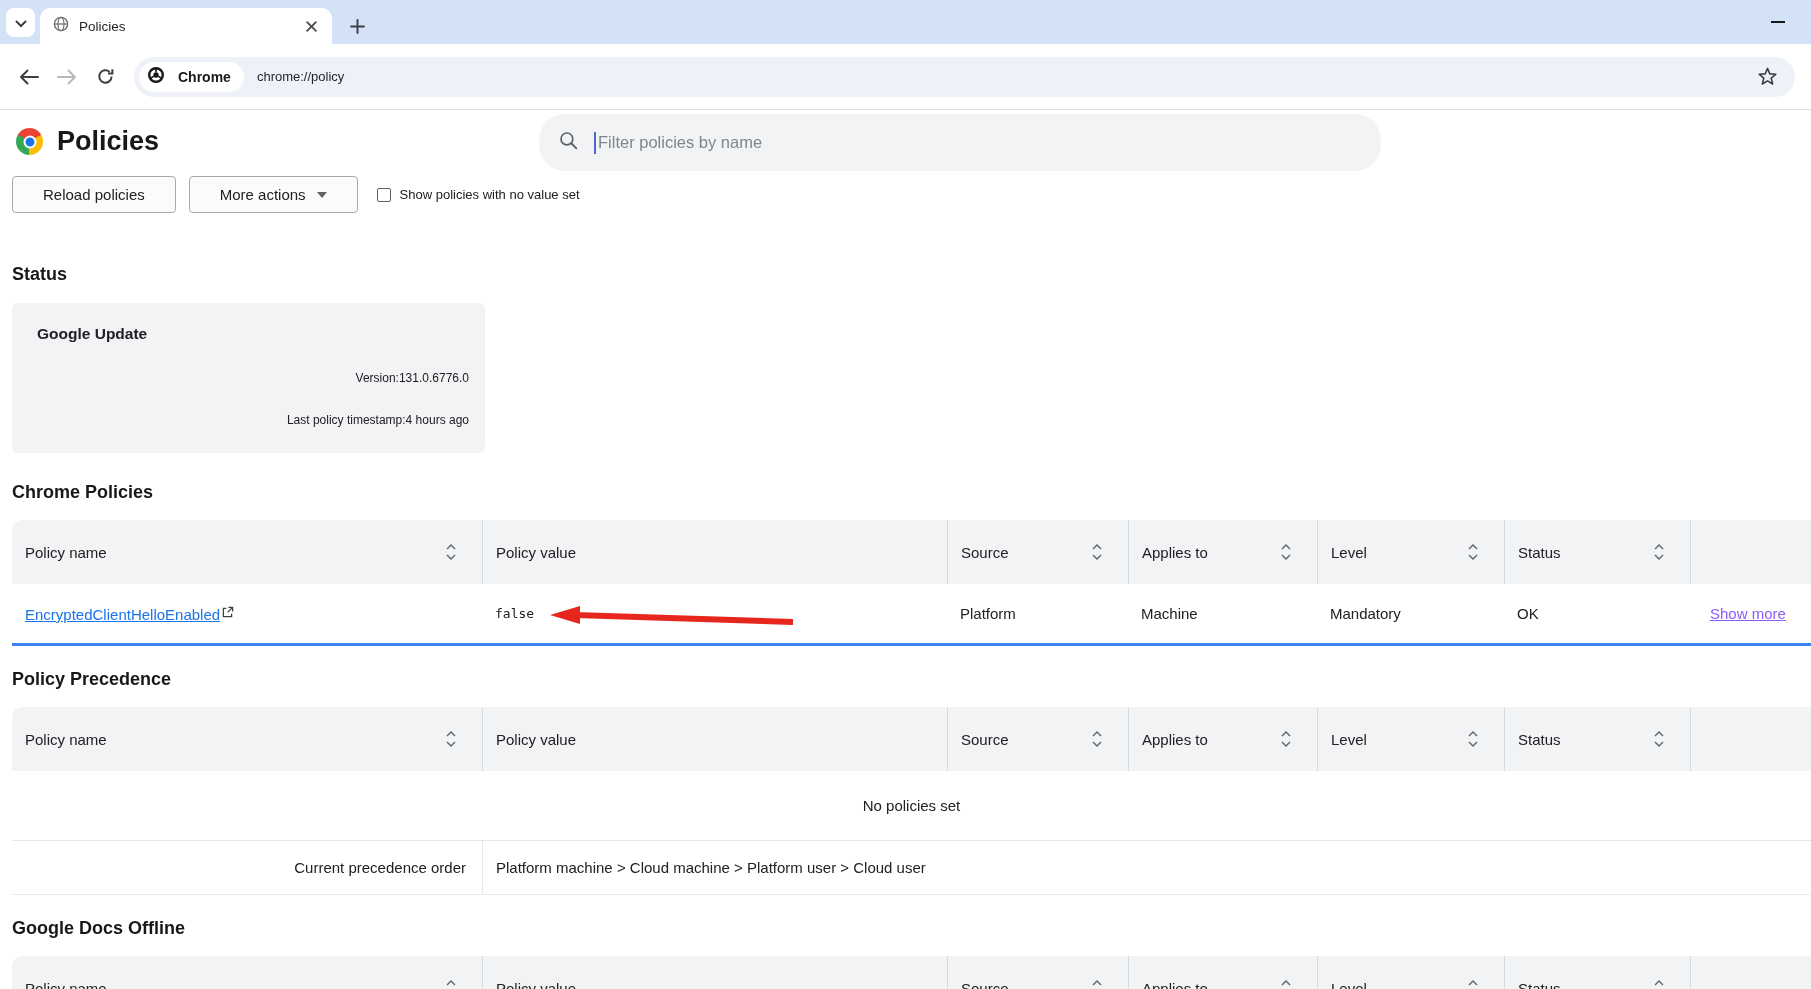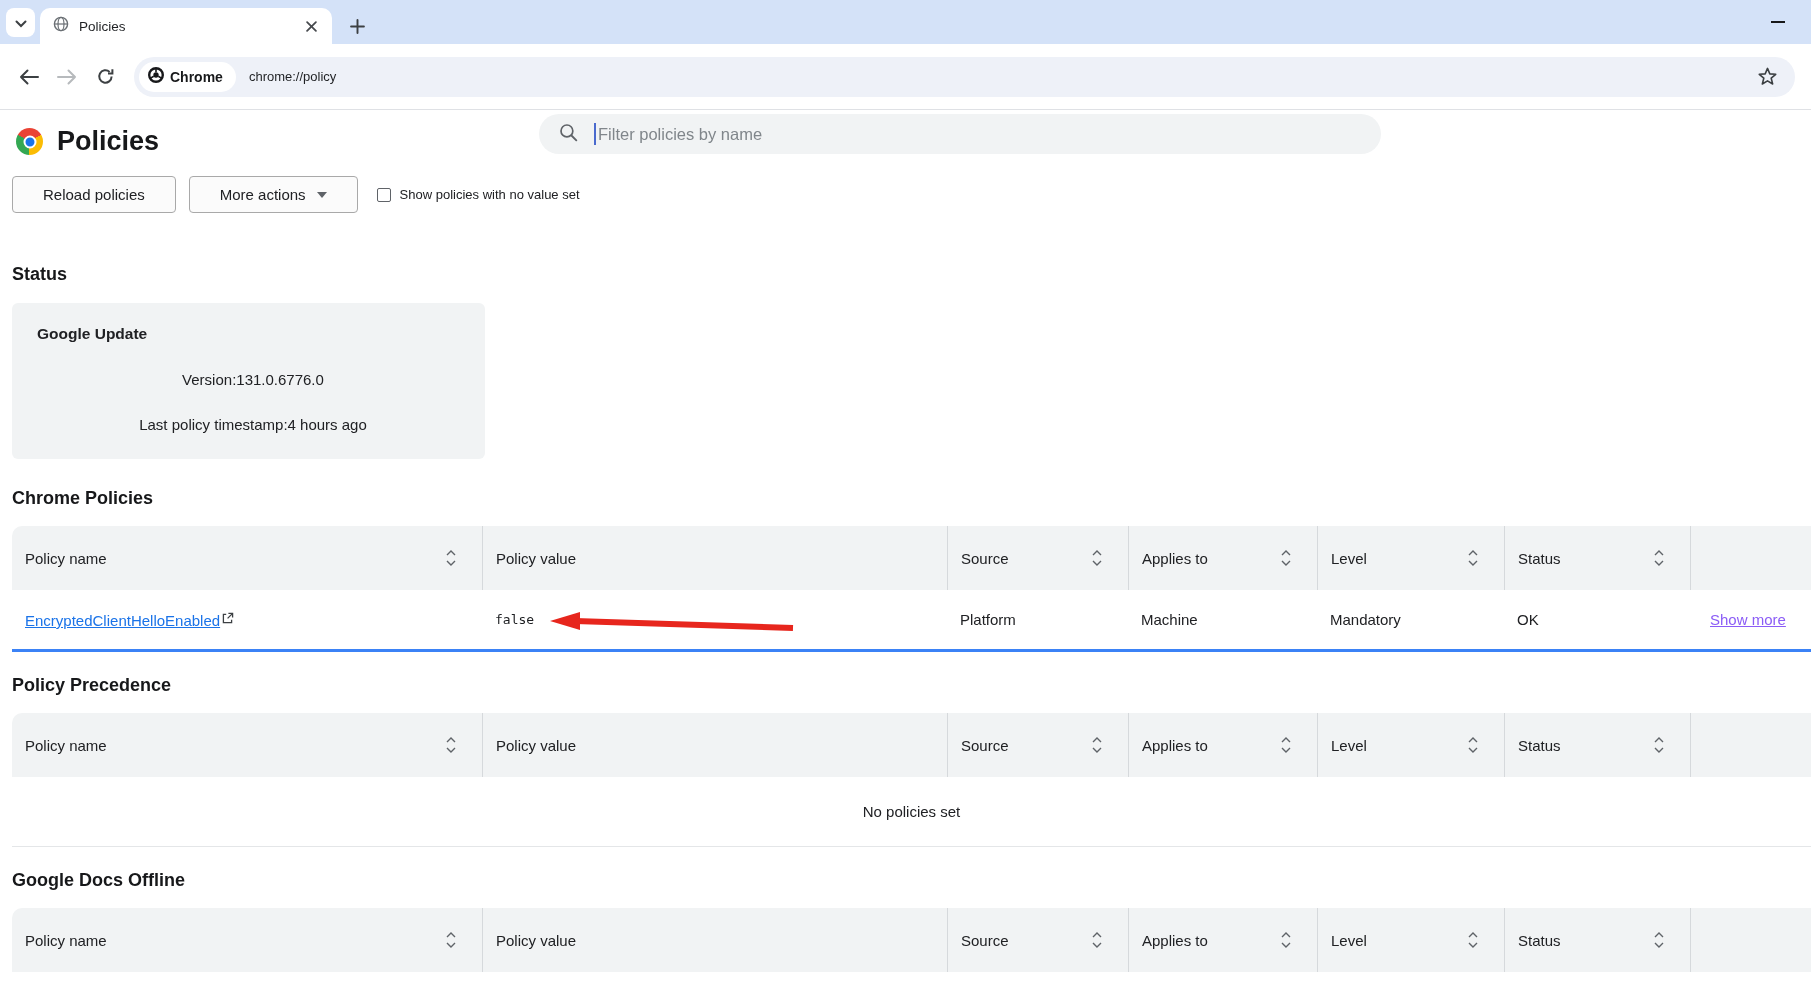--- a/index.html
+++ b/index.html
@@ -17,34 +17,34 @@
   .tab-title { font-size:13.5px; margin-left:10px; color:#1f2124; }
   .tab-close { margin-left:auto; width:22px; height:22px; display:flex; align-items:center; justify-content:center; border-radius:50%; }
   .newtab-btn { position:absolute; left:344px; top:13px; width:26px; height:26px; display:flex; align-items:center; justify-content:center; border-radius:50%; }
   .minimize-btn { position:absolute; right:20px; top:10px; width:26px; height:24px; display:flex; align-items:center; justify-content:center; }
 
   .toolbar { height:66px; background:#fff; border-bottom:1px solid #dfe1e5; display:flex; align-items:center; padding:0 10px 0 10px; }
   .nav-btn { width:38px; height:38px; display:flex; align-items:center; justify-content:center; font-size:21px; color:#3c4043; }
   .nav-btn.disabled { color:#b7babd; }
   .addressbar { flex:1; height:40px; margin:0 6px 0 10px; background:#eef1f8; border-radius:20px;
     display:flex; align-items:center; padding:0 8px 0 5px; }
-  .chrome-badge { height:30px; background:#fff; border-radius:15px; display:flex; align-items:center; padding:0 13px 0 8px; gap:5px; }
+  .chrome-badge { height:30px; background:#fff; border-radius:15px; display:flex; align-items:center; padding:0 13px 0 8px; gap:13px; }
   .chrome-badge-label { font-size:14px; font-weight:700; color:#17181a; }
   .url-text { margin-left:13px; font-size:13px; color:#1f2124; }
   .star-btn { margin-left:auto; margin-right:10px; display:flex; align-items:center; }
 
   
   .page-head { position:relative; height:56px; margin-top:4px; }
   .brand { position:absolute; left:16px; top:12px; display:flex; align-items:center; gap:14px; }
   .chrome-logo { position:relative; width:27px; height:27px; border-radius:50%;
     background:conic-gradient(from 60deg, #fbbc04 0 120deg, #34a853 0 240deg, #ea4335 0 360deg); }
   .chrome-logo .center { position:absolute; left:50%; top:50%; width:13px; height:13px; transform:translate(-50%,-50%);
     background:#1a73e8; border:2.5px solid #fff; border-radius:50%; }
   .page-title { font-size:27px; font-weight:700; color:#17181a; }
-  .search-box { position:absolute; left:539px; top:0; width:842px; height:40px; background:#f1f3f4;
+  .search-box { position:absolute; left:539px; top:0; width:842px; height:57px; background:#f1f3f4;
     border-radius:26px; display:flex; align-items:center; padding:0 20px; }
   .search-caret { width:2px; height:22px; background:#4a6ace; margin:0 2px 0 16px; }
   .search-input { flex:1; border:none; background:transparent; outline:none; font-size:16.5px;
     font-family:"Liberation Sans",sans-serif; color:#202124; }
   .search-input::placeholder { color:#80868b; }
 
   
   .actions-row { display:flex; align-items:center; gap:13px; margin:6px 0 0 12px; height:37px; }
   .btn { height:37px; padding:0 30px; background:#fbfbfb; border:1px solid #a9a9a9; border-radius:4px;
     font-size:15px; color:#202124; display:flex; align-items:center; gap:11px; }
@@ -55,21 +55,21 @@
 
   
   .section-h { margin-left:12px; font-size:18px; font-weight:700; color:#17181a; line-height:22px; }
   .h-status { margin-top:50px; }
   .h-chrome { margin-top:28px; }
   .h-prec { margin-top:22px; }
   .h-docs { margin-top:22px; }
 
   .status-card { width:473px; margin:18px 0 0 12px; background:#f1f3f4; border-radius:6px; padding:22px 16px 26px 25px; }
   .status-card-title { font-size:15.5px; font-weight:700; margin-bottom:16px; }
-  .status-line { display:flex; justify-content:center; font-size:15px; margin-top:28px; }
+  .status-line { display:flex; justify-content:flex-end; font-size:12px; margin-top:28px; }
 
   
   .ptable { width:calc(100% - 12px); margin:17px 0 0 12px; font-size:15px;
     --cols:470px 465px 181px 189px 187px 186px minmax(100px,1fr); }
   .thead { display:grid; grid-template-columns:var(--cols); background:#f1f3f4; border-radius:10px 0 0 0; height:64px; }
   .th { display:flex; align-items:center; padding-left:13px; height:100%; }
   .th + .th { border-left:1px solid #d6d9dc; }
   .sort-icons { margin-left:auto; margin-right:26px; display:flex; flex-direction:column; gap:4px; }
   .trow { position:relative; display:grid; grid-template-columns:var(--cols); height:62px; align-items:center;
     border-bottom:3px solid #3b82f6; background:#fff; }
@@ -353,20 +353,24 @@
           <svg width="10" height="6" viewBox="0 0 10 6">
               <path d="M1 1 L5 5 L9 1" fill="none" stroke="#5f6368" stroke-width="1.4"></path>
             </svg>
         </span>
       </div>
       <div class="th"></div>
     </div>
     <div class="empty-row">
       <span>No policies set</span>
     </div>
+    <div class="prec-row">
+      <div class="prec-label">Current precedence order</div>
+      <div class="prec-value">Platform machine &gt; Cloud machine &gt; Platform user &gt; Cloud user</div>
+    </div>
   </div>
 
   <div class="section-h h-docs">Google Docs Offline</div>
   <div class="ptable">
     <div class="thead">
       <div class="th">
         <span>Policy name</span>
         <span class="sort-icons">
           <svg width="10" height="6" viewBox="0 0 10 6">
               <path d="M1 5 L5 1 L9 5" fill="none" stroke="#5f6368" stroke-width="1.4"></path>

